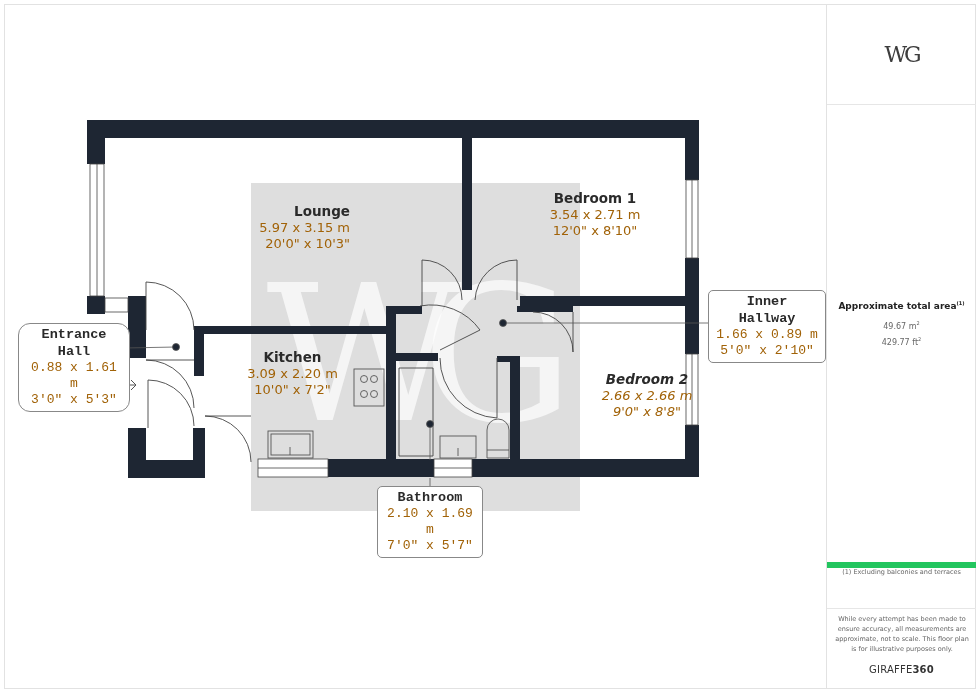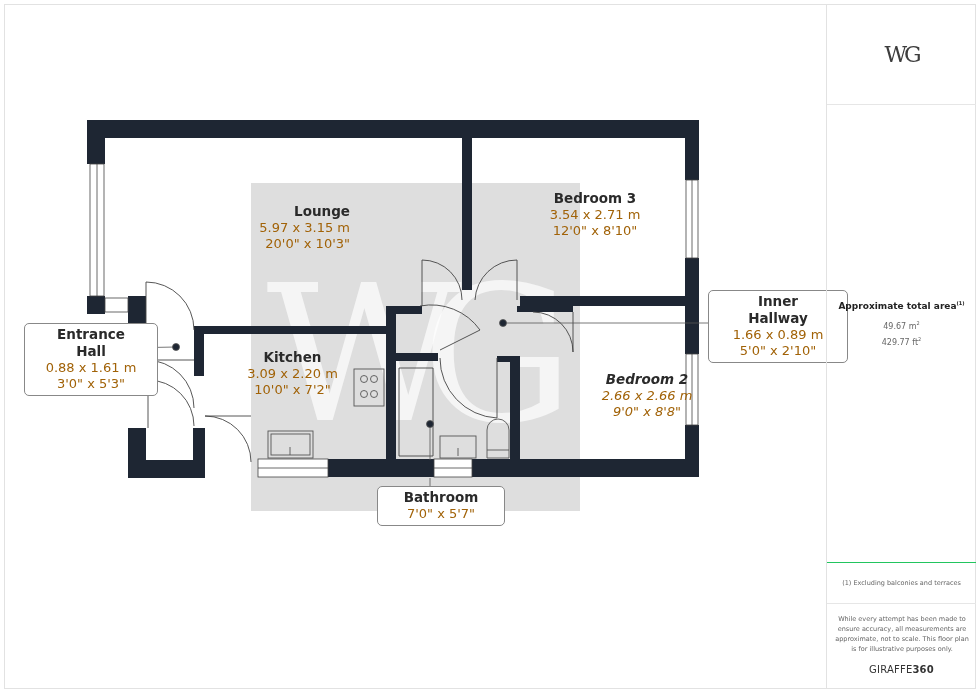--- a/index.html
+++ b/index.html
@@ -7,29 +7,29 @@
   .frame{position:absolute;left:4px;top:4px;width:972px;height:685px;border:1px solid #e2e2e2;box-sizing:border-box;}
   .plan{position:absolute;left:0;top:0;}
   .sidebar{position:absolute;left:826px;top:4px;width:150px;height:685px;border-left:1px solid #e2e2e2;box-sizing:border-box;}
   .logo-box{position:absolute;left:0;top:0;width:100%;height:100px;border-bottom:1px solid #e6e6e6;display:flex;align-items:center;justify-content:center;}
   .logo{font-family:"DejaVu Serif","Liberation Serif",serif;font-size:22px;color:#3d3d3d;letter-spacing:-3px;}
   .area{position:absolute;left:0;top:296px;width:100%;text-align:center;}
   .area-title{font-size:9px;font-weight:bold;color:#222;}
   .area-title sup{font-size:5px;}
   .area-val{font-size:8px;color:#666;margin-top:6px;line-height:12px;}
   .area-val sup{font-size:5px;}
-  .note1-box{position:absolute;left:0;top:558px;width:100%;height:40px;border-top:1px solid #22c55e;border-bottom:1px solid #e6e6e6;display:flex;align-items:center;justify-content:center;}
+  .note1-box{position:absolute;left:0;top:558px;width:100%;height:40px;border-top:6px solid #22c55e;border-bottom:1px solid #e6e6e6;display:flex;align-items:flex-start;justify-content:center;}
   .note1{font-size:6.5px;color:#666;}
   .disclaimer{position:absolute;left:8px;top:610px;width:134px;text-align:center;font-size:6.5px;color:#666;line-height:10px;}
   .brand{position:absolute;left:0;top:660px;width:100%;text-align:center;font-size:10px;color:#333;letter-spacing:0.2px;}
   .brand b{font-weight:bold;}
   .label{position:absolute;text-align:center;color:#222;}
   .label .t{font-weight:bold;font-size:13.5px;color:#2a2a2a;line-height:17px;}
   .label .m{font-size:13px;color:#a16207;line-height:16px;}
-  .boxed{background:#fff;border:1px solid #888;border-radius:5px;padding:2px 18px 3px;}
+  .boxed{background:#fff;border:1px solid #888;border-radius:5px;padding:2px 7px 3px;font-family:Liberation Mono, monospace;}
 </style>
 </head>
 <body>
 
 <div class="frame"></div>
 
 <svg class="plan" width="826" height="693" viewBox="0 0 826 693" xmlns="http://www.w3.org/2000/svg">
 
   <rect x="251" y="183" width="329" height="328" fill="#dedede"></rect>
 
@@ -121,46 +121,47 @@
   </g>
   <path d="M122 385 L136 385 M131 380 L136 385 L131 390" fill="none" stroke="#555" stroke-width="1"></path>
 </svg>
 
 <div class="label" style="left:215px;top:203px;width:135px;text-align:right;">
   <div class="t">Lounge</div>
   <div class="m">5.97 x 3.15 m</div>
   <div class="m">20'0" x 10'3"</div>
 </div>
 <div class="label" style="left:525px;top:190px;width:140px;">
-  <div class="t">Bedroom 3</div>
+  <div class="t">Bedroom 1</div>
   <div class="m">3.54 x 2.71 m</div>
   <div class="m">12'0" x 8'10"</div>
 </div>
 <div class="label boxed" style="left:708px;top:290px;width:102px;">
   <div class="t">Inner Hallway</div>
   <div class="m">1.66 x 0.89 m</div>
   <div class="m">5'0" x 2'10"</div>
 </div>
-<div class="label boxed" style="left:24px;top:323px;width:96px;">
+<div class="label boxed" style="left:18px;top:323px;width:96px;border-radius:12px;">
   <div class="t">Entrance Hall</div>
   <div class="m">0.88 x 1.61 m</div>
   <div class="m">3'0" x 5'3"</div>
 </div>
 <div class="label" style="left:230px;top:349px;width:125px;">
   <div class="t">Kitchen</div>
   <div class="m">3.09 x 2.20 m</div>
   <div class="m">10'0" x 7'2"</div>
 </div>
 <div class="label" style="left:582px;top:371px;width:130px;font-style:italic;">
   <div class="t">Bedroom 2</div>
   <div class="m">2.66 x 2.66 m</div>
   <div class="m">9'0" x 8'8"</div>
 </div>
 <div class="label boxed" style="left:377px;top:486px;width:90px;">
   <div class="t">Bathroom</div>
+  <div class="m">2.10 x 1.69 m</div>
   <div class="m">7'0" x 5'7"</div>
 </div>
 
 <div class="sidebar">
   <div class="logo-box">
     <span class="logo">WG</span>
   </div>
   <div class="area">
     <div class="area-title"><span>Approximate total area</span><sup>(1)</sup></div>
     <div class="area-val">

